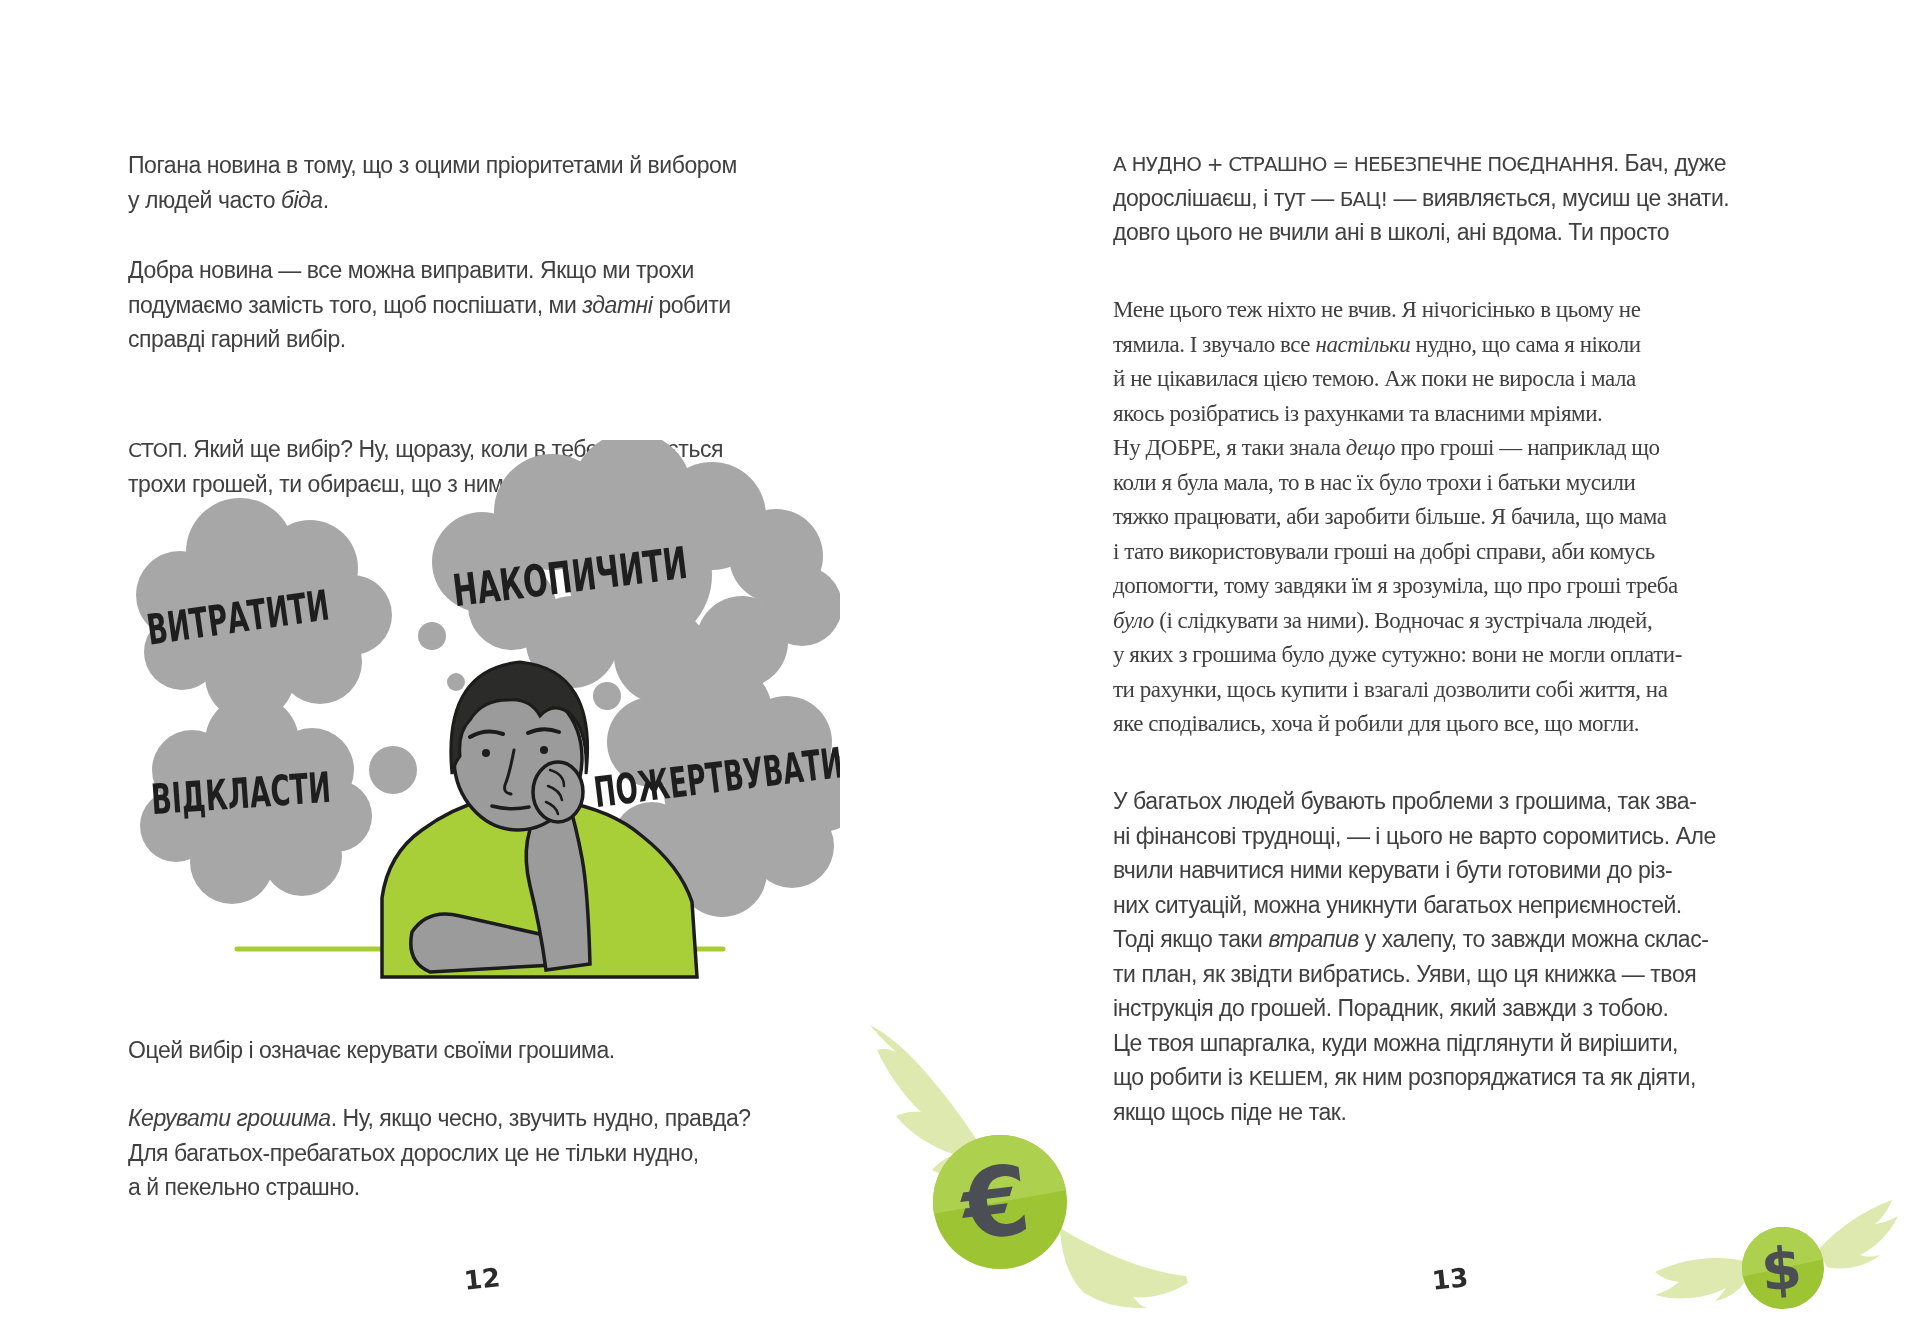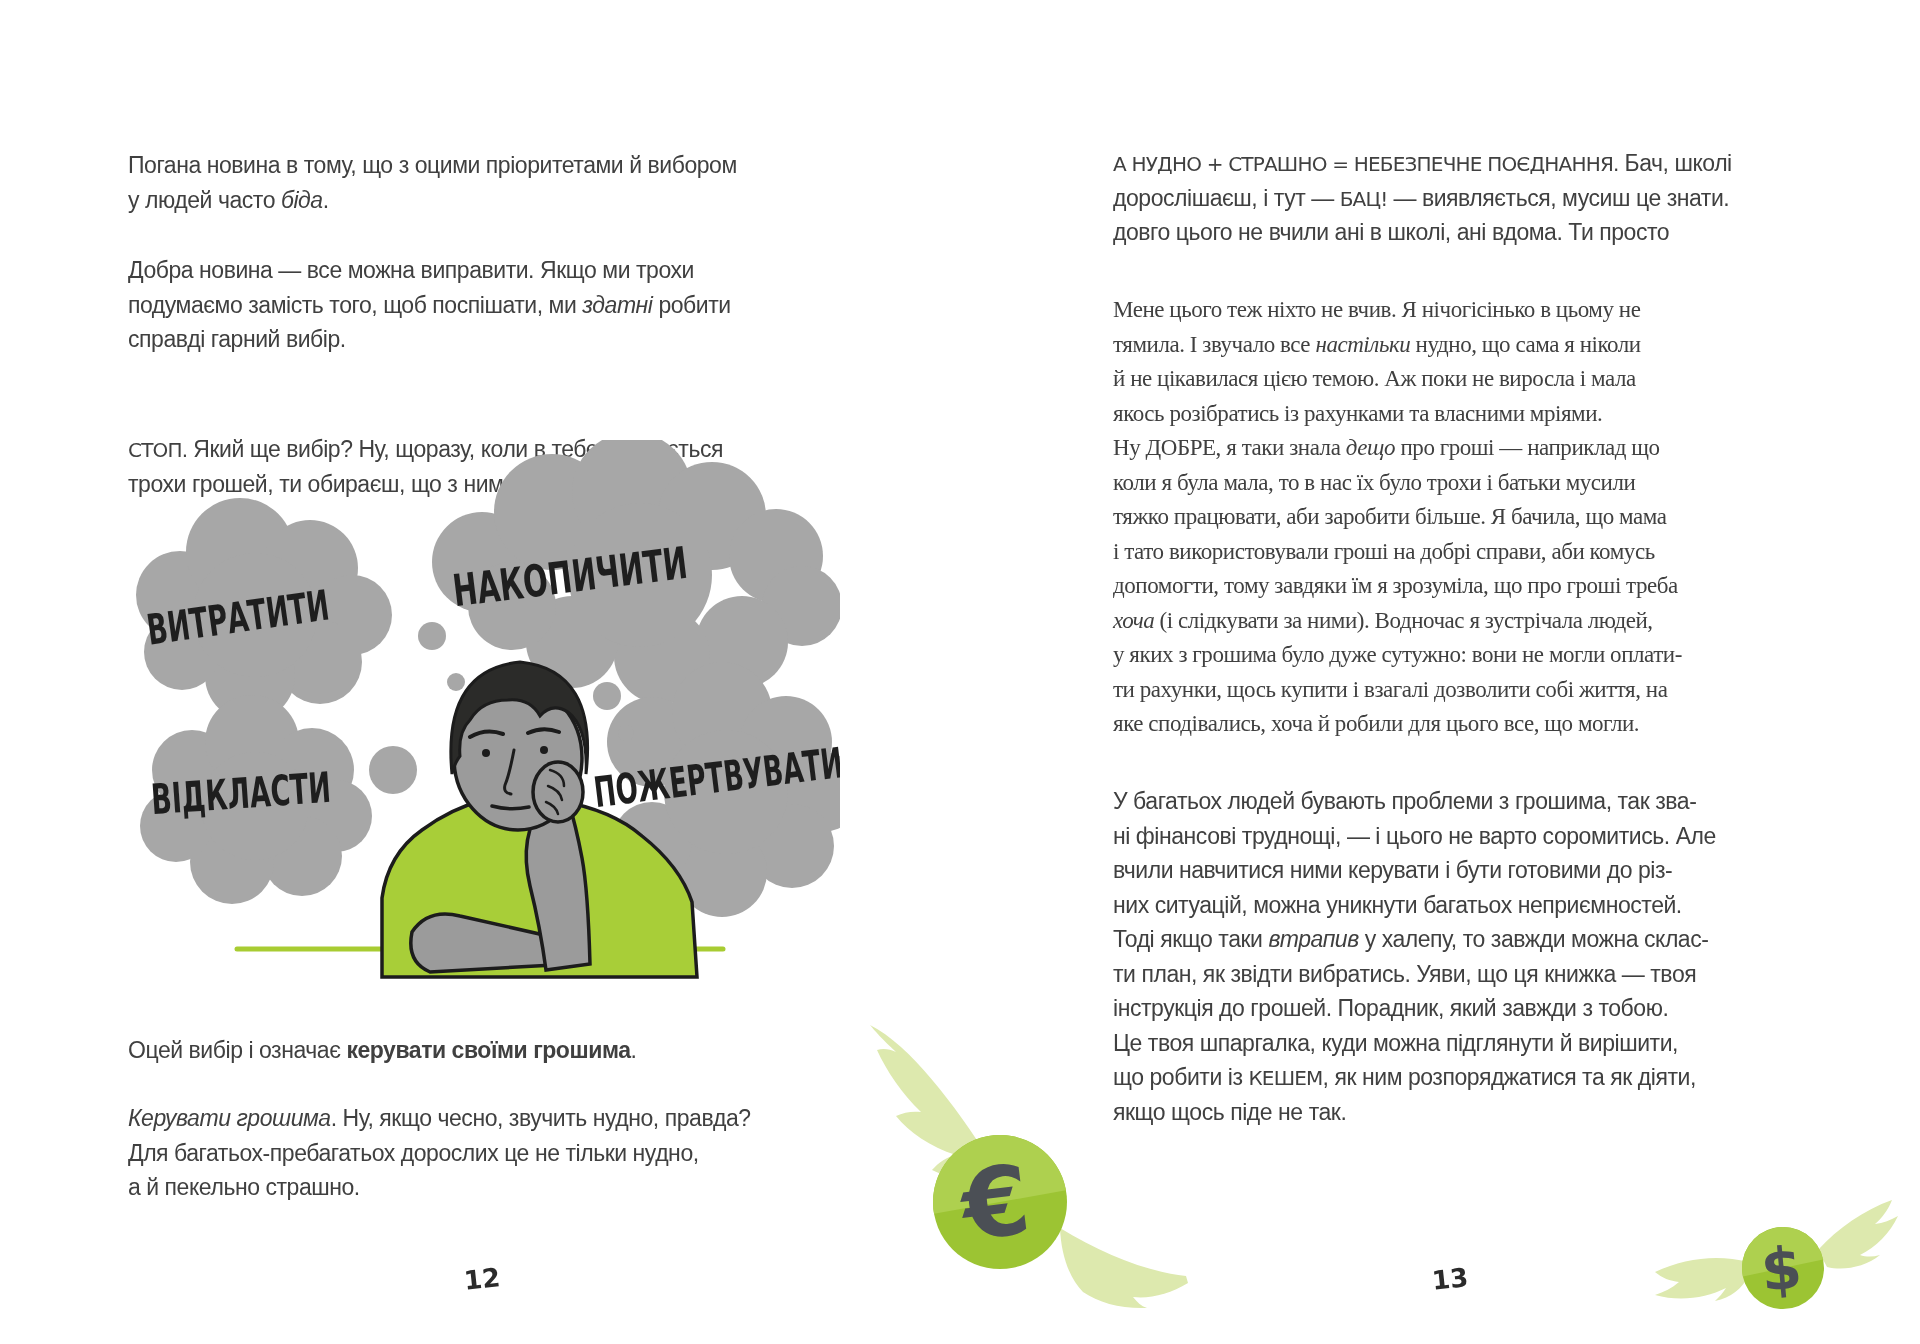--- a/index.html
+++ b/index.html
@@ -11,21 +11,21 @@
   .para{
     position:absolute;
     color:#404040;
     font-size:23px;
     letter-spacing:-0.45px;
     line-height:34.5px;
   }
   .tline{white-space:nowrap;height:34.5px;}
   .seg-n{font-style:normal;}
   .seg-i{font-style:italic;}
-  .seg-b{font-weight:700;}
+  .seg-b{font-weight:400;}
   .seg-h{
     font-family:"DejaVu Sans",sans-serif;
     font-weight:400;
     font-size:20px;
     letter-spacing:-0.8px;
   }
   .pagenum{
     position:absolute;
     font-family:"DejaVu Sans",sans-serif;
     font-weight:700;
@@ -161,35 +161,35 @@
         <ellipse cx="438" cy="352" rx="25" ry="30" fill="#9b9b9b"></ellipse>
         <path fill="none" stroke-width="2.5" stroke-linecap="round" d="M430,330 q14,4 14,16 M428,346 q12,4 14,14 M426,362 q10,4 12,12"></path>
       </g>
     </svg>
 
     <div class="pagenum" style="left:464px;top:1264px;">12</div>
   </div>
 
   <div>
     <div class="para" style="left:1113px;top:146px;">
-        <div class="tline"><span class="seg-h">А НУДНО + СТРАШНО = НЕБЕЗПЕЧНЕ ПОЄДНАННЯ.</span><span class="seg-n"> Бач, школі</span></div>
+        <div class="tline"><span class="seg-h">А НУДНО + СТРАШНО = НЕБЕЗПЕЧНЕ ПОЄДНАННЯ.</span><span class="seg-n"> Бач, дуже</span></div>
         <div class="tline"><span class="seg-n">дорослішаєш, і тут — </span><span class="seg-h">БАЦ!</span><span class="seg-n"> — виявляється, мусиш це знати.</span></div>
         <div class="tline"><span class="seg-n">довго цього не вчили ані в школі, ані вдома. Ти просто</span></div>
       </div>
     <div class="para" style="left:1113px;top:293px;font-family:Liberation Serif, serif;">
         <div class="tline"><span class="seg-n">Мене цього теж ніхто не вчив. Я нічогісінько в цьому не</span></div>
         <div class="tline"><span class="seg-n">тямила. І звучало все </span><span class="seg-i">настільки</span><span class="seg-n"> нудно, що сама я ніколи</span></div>
         <div class="tline"><span class="seg-n">й не цікавилася цією темою. Аж поки не виросла і мала</span></div>
         <div class="tline"><span class="seg-n">якось розібратись із рахунками та власними мріями.</span></div>
         <div class="tline"><span class="seg-n">Ну ДОБРЕ, я таки знала </span><span class="seg-i">дещо</span><span class="seg-n"> про гроші — наприклад що</span></div>
         <div class="tline"><span class="seg-n">коли я була мала, то в нас їх було трохи і батьки мусили</span></div>
         <div class="tline"><span class="seg-n">тяжко працювати, аби заробити більше. Я бачила, що мама</span></div>
         <div class="tline"><span class="seg-n">і тато використовували гроші на добрі справи, аби комусь</span></div>
         <div class="tline"><span class="seg-n">допомогти, тому завдяки їм я зрозуміла, що про гроші треба</span></div>
-        <div class="tline"><span class="seg-i">хоча</span><span class="seg-n"> (і слідкувати за ними). Водночас я зустрічала людей,</span></div>
+        <div class="tline"><span class="seg-i">було</span><span class="seg-n"> (і слідкувати за ними). Водночас я зустрічала людей,</span></div>
         <div class="tline"><span class="seg-n">у яких з грошима було дуже сутужно: вони не могли оплати-</span></div>
         <div class="tline"><span class="seg-n">ти рахунки, щось купити і взагалі дозволити собі життя, на</span></div>
         <div class="tline"><span class="seg-n">яке сподівались, хоча й робили для цього все, що могли.</span></div>
       </div>
     <div class="para" style="left:1113px;top:784px;">
         <div class="tline"><span class="seg-n">У багатьох людей бувають проблеми з грошима, так зва-</span></div>
         <div class="tline"><span class="seg-n">ні фінансові труднощі, — і цього не варто соромитись. Але</span></div>
         <div class="tline"><span class="seg-n">вчили навчитися ними керувати і бути готовими до різ-</span></div>
         <div class="tline"><span class="seg-n">них ситуацій, можна уникнути багатьох неприємностей.</span></div>
         <div class="tline"><span class="seg-n">Тоді якщо таки </span><span class="seg-i">втрапив</span><span class="seg-n"> у халепу, то завжди можна склас-</span></div>

